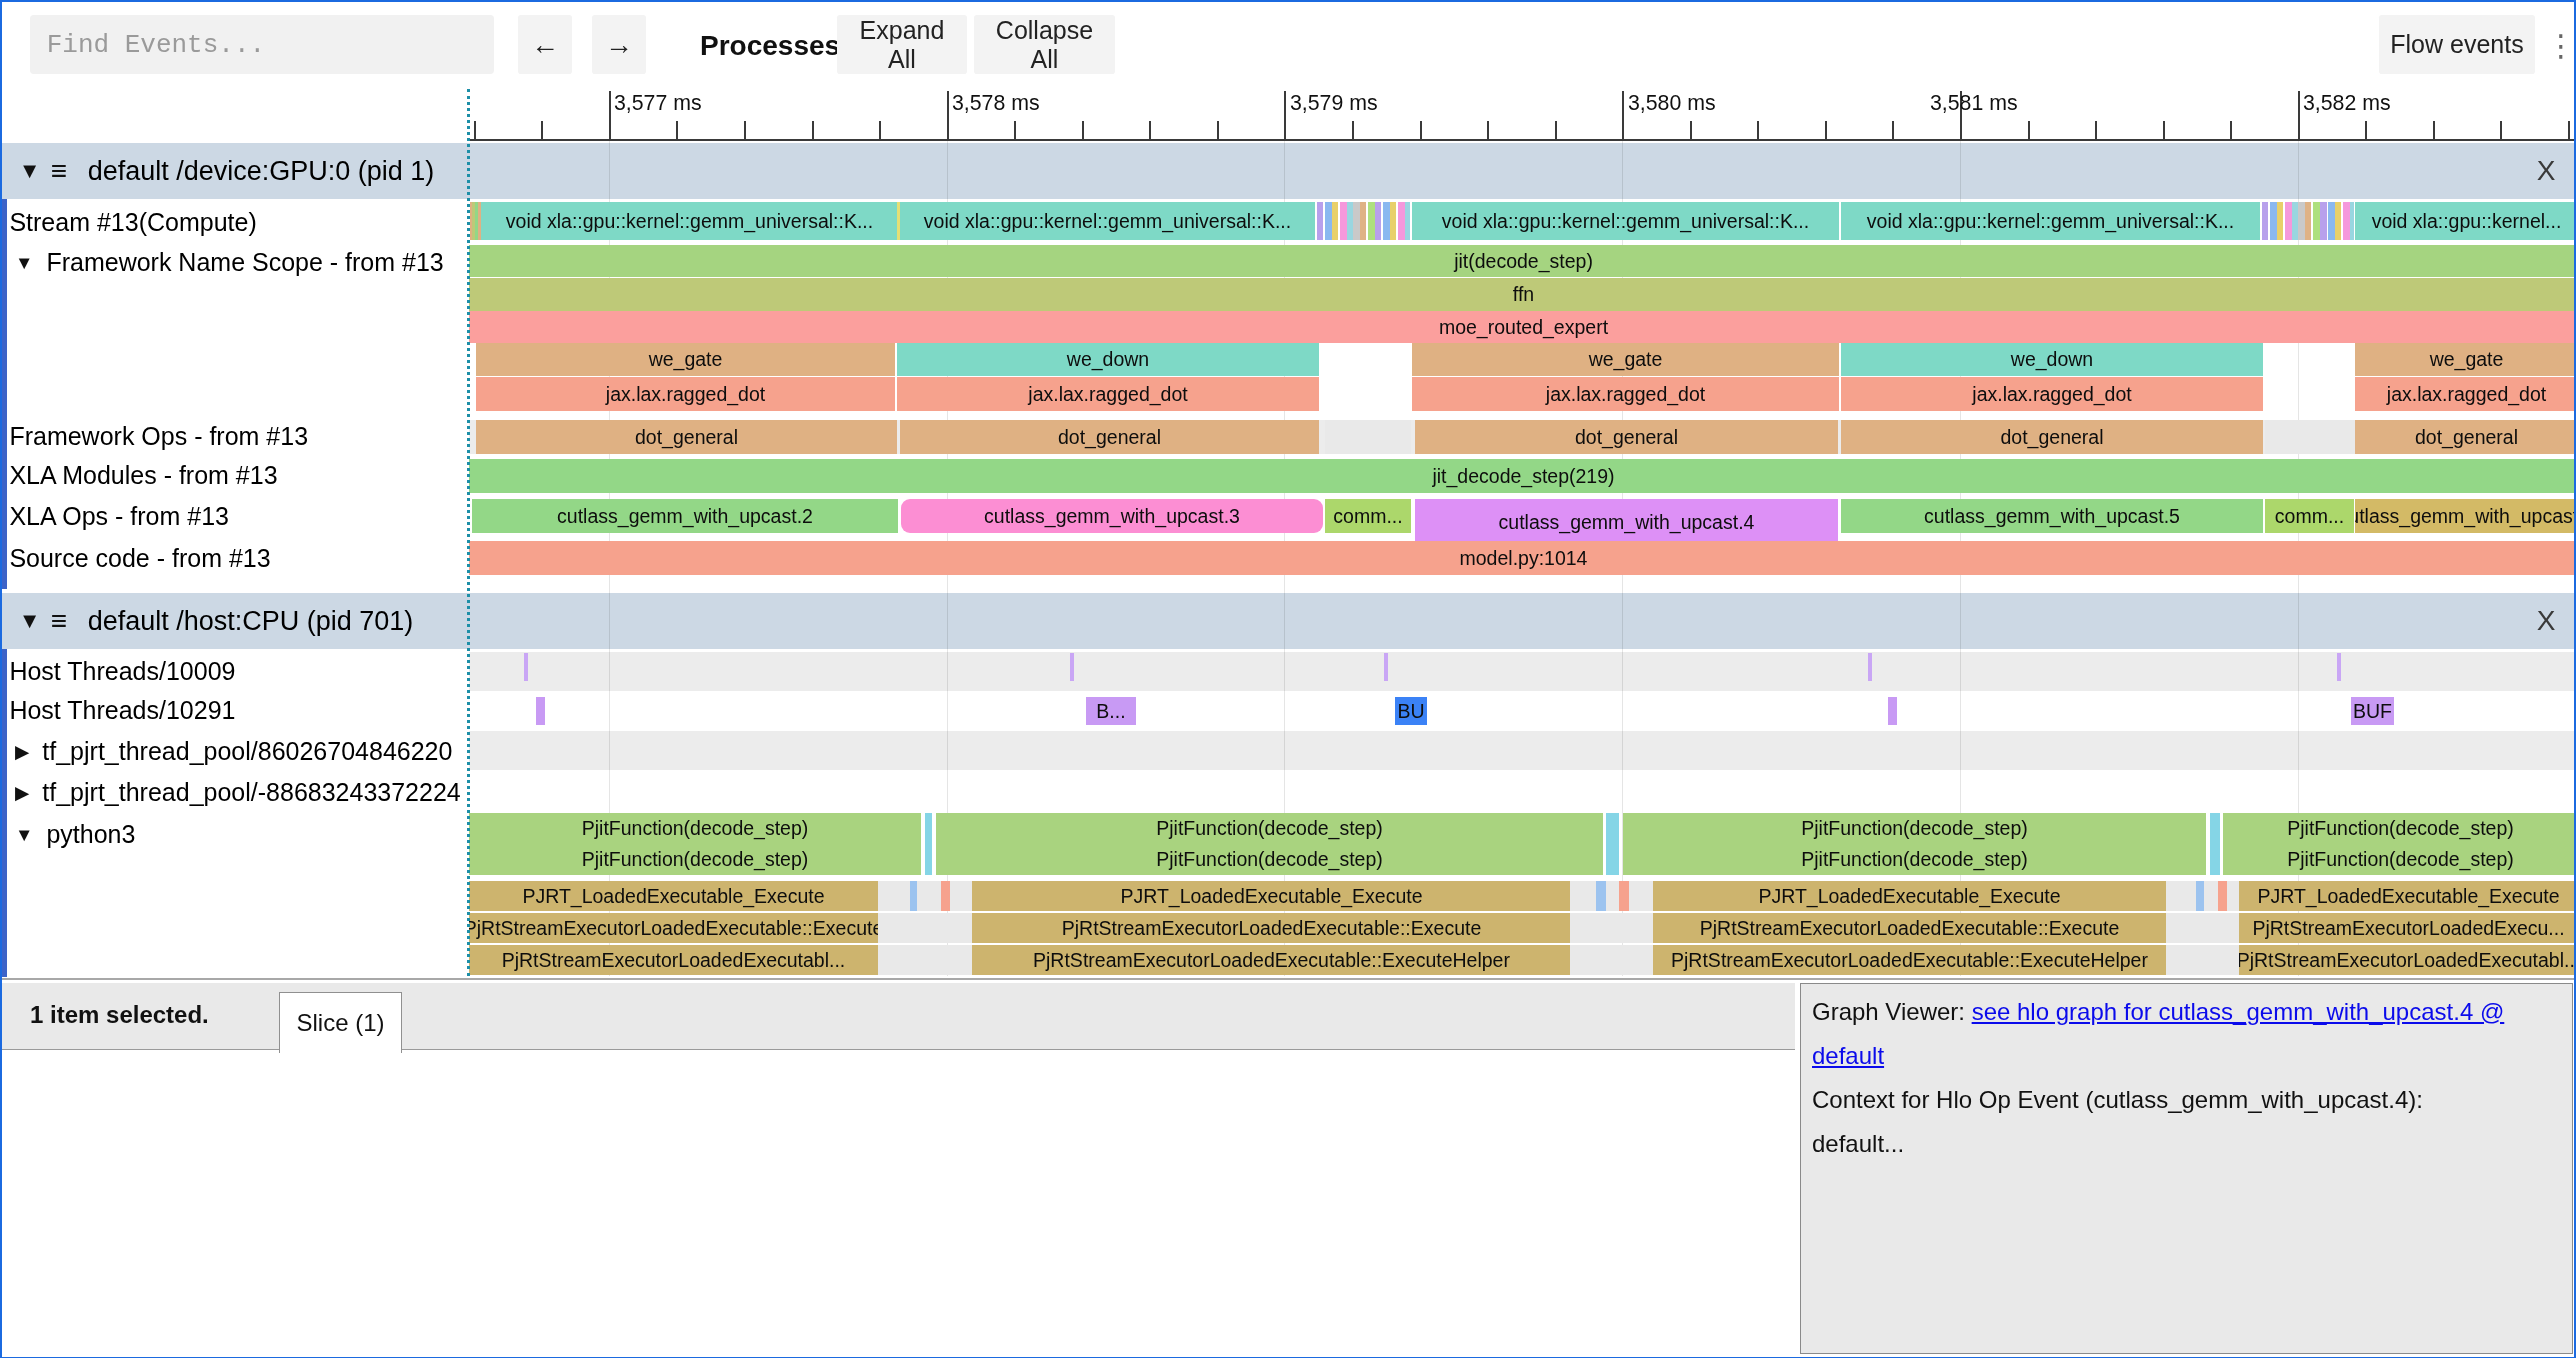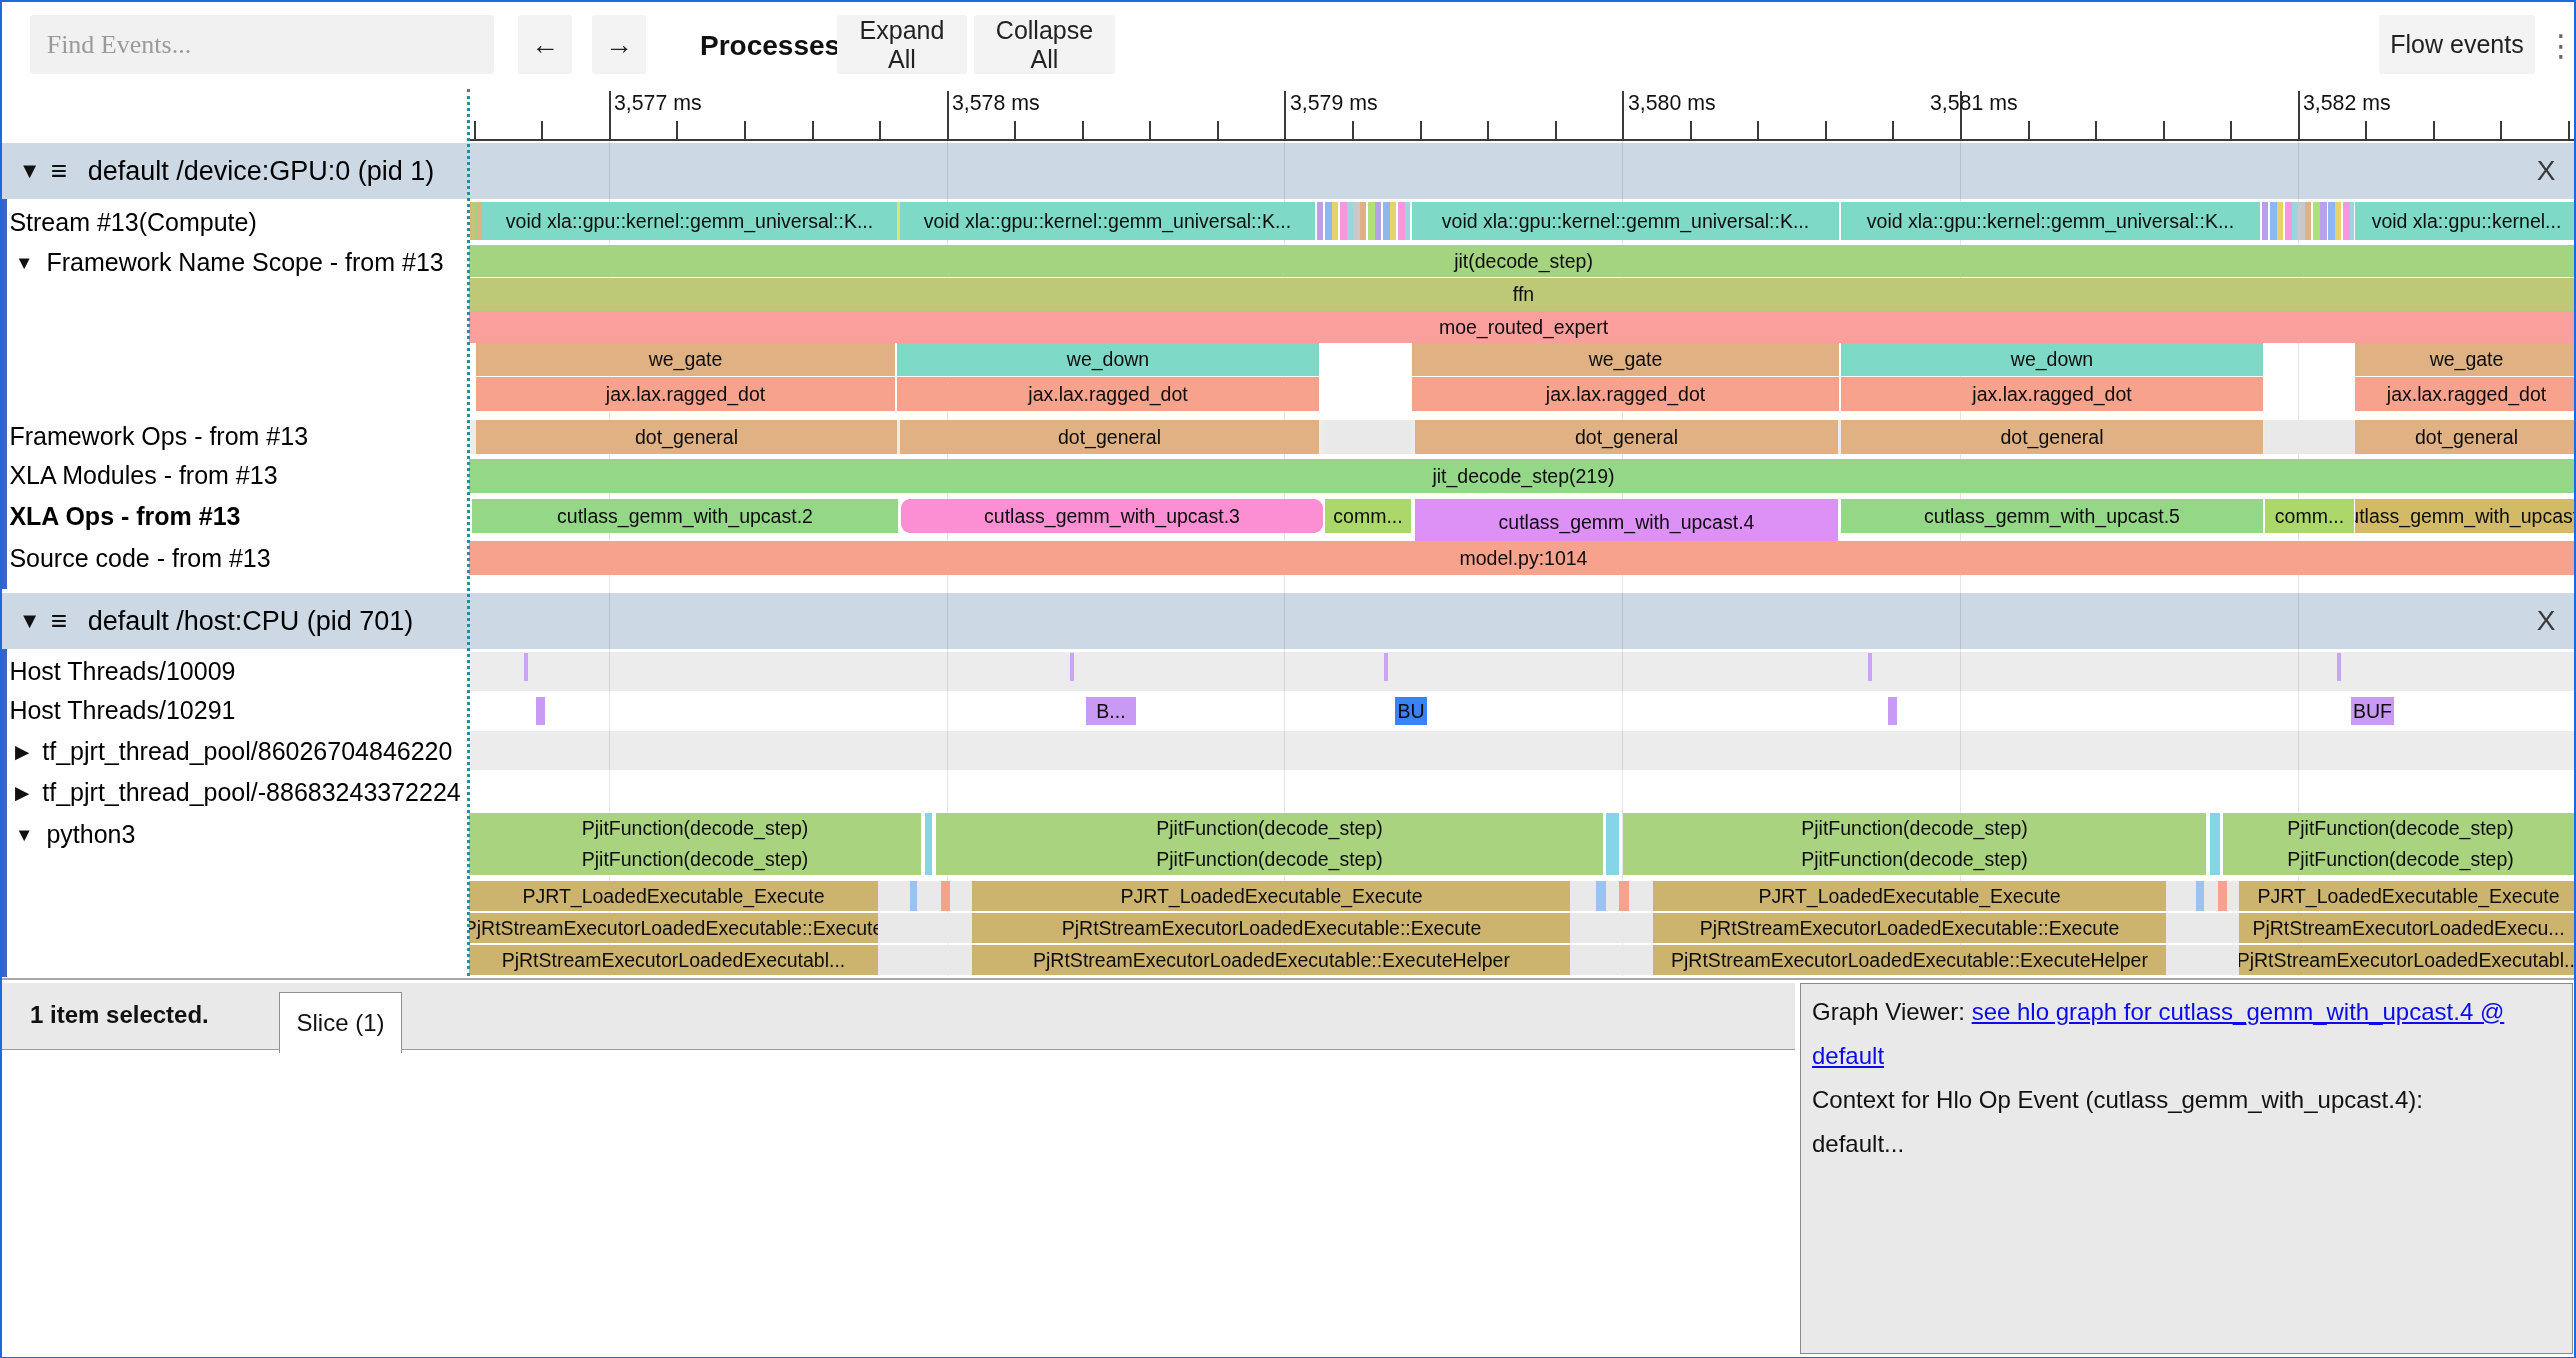--- a/index.html
+++ b/index.html
@@ -4,21 +4,21 @@
 <style>
   html,body{margin:0;padding:0;background:#fff;}
   #app{
     position:relative; width:2576px; height:1359px;
     box-sizing:border-box; border:2.8px solid #1b6ae0; overflow:hidden;
     font-family:"Liberation Sans","DejaVu Sans",sans-serif; background:#fff;
   }
   
   #toolbar{position:absolute;left:0;top:0;width:100%;height:87px;background:#fff;border-bottom:1.9px solid #e3e3e3;}
   .tb-input{position:absolute;left:28px;top:13px;width:464px;height:59px;background:#f1f1f1;border:none;border-radius:3.7px;
-    font-size:26px;color:#4d7c0f;padding:0 16.7px;box-sizing:border-box;font-family:Liberation Serif, serif;}
+    font-size:26px;color:#4d7c0f;padding:0 16.7px;box-sizing:border-box;font-family:Liberation Mono, monospace;}
   .tb-input::placeholder{color:#9a9a9a;}
   .tb-btn{position:absolute;top:13px;height:59px;background:#f3f3f3;border:none;border-radius:2.8px;
     font-size:25px;color:#222;font-family:inherit;display:flex;align-items:center;justify-content:center;cursor:pointer;}
   #btn-back{left:516px;width:54px;font-size:28px;}
   #btn-fwd{left:590px;width:54px;font-size:28px;}
   #processes-label{position:absolute;left:698px;top:0;height:87px;display:flex;align-items:center;font-size:28px;font-weight:600;color:#111;}
   #btn-expand{left:835px;width:130px;}
   #btn-collapse{left:972px;width:141px;}
   #btn-flow{left:2377px;width:156px;}
   #more-icon{position:absolute;left:2544px;top:0;height:87px;display:flex;align-items:center;font-size:30px;color:#666;cursor:pointer;}
@@ -144,21 +144,21 @@
       <div class="track-label" style="left: 13px; top: 260px;">
         <div class="tl-arrow">▼</div>
         <span>Framework Name Scope - from #13</span>
       </div>
       <div class="track-label" style="left: 7.4px; top: 434px;">
         <span>Framework Ops - from #13</span>
       </div>
       <div class="track-label" style="left: 7.4px; top: 473px;">
         <span>XLA Modules - from #13</span>
       </div>
-      <div class="track-label" style="left: 7.4px; top: 514px; font-weight: bold;">
+      <div class="track-label" style="left: 7.4px; top: 514px;">
         <span>XLA Ops - from #13</span>
       </div>
       <div class="track-label" style="left: 7.4px; top: 556px;">
         <span>Source code - from #13</span>
       </div>
       <div class="track-label" style="left: 7.4px; top: 669px;">
         <span>Host Threads/10009</span>
       </div>
       <div class="track-label" style="left: 7.4px; top: 708px;">
         <span>Host Threads/10291</span>

